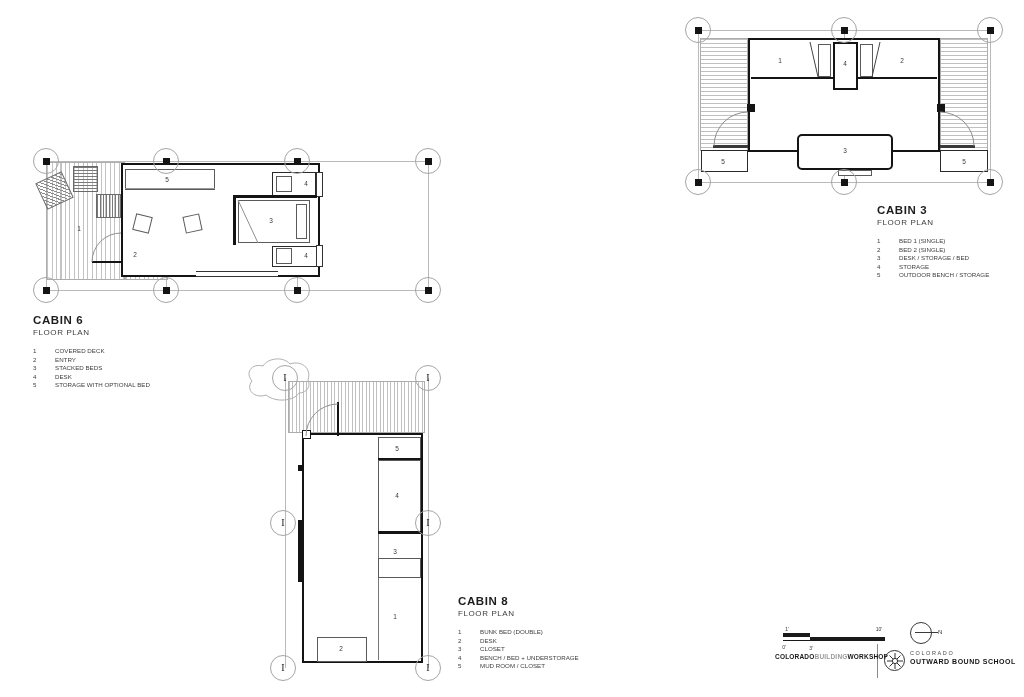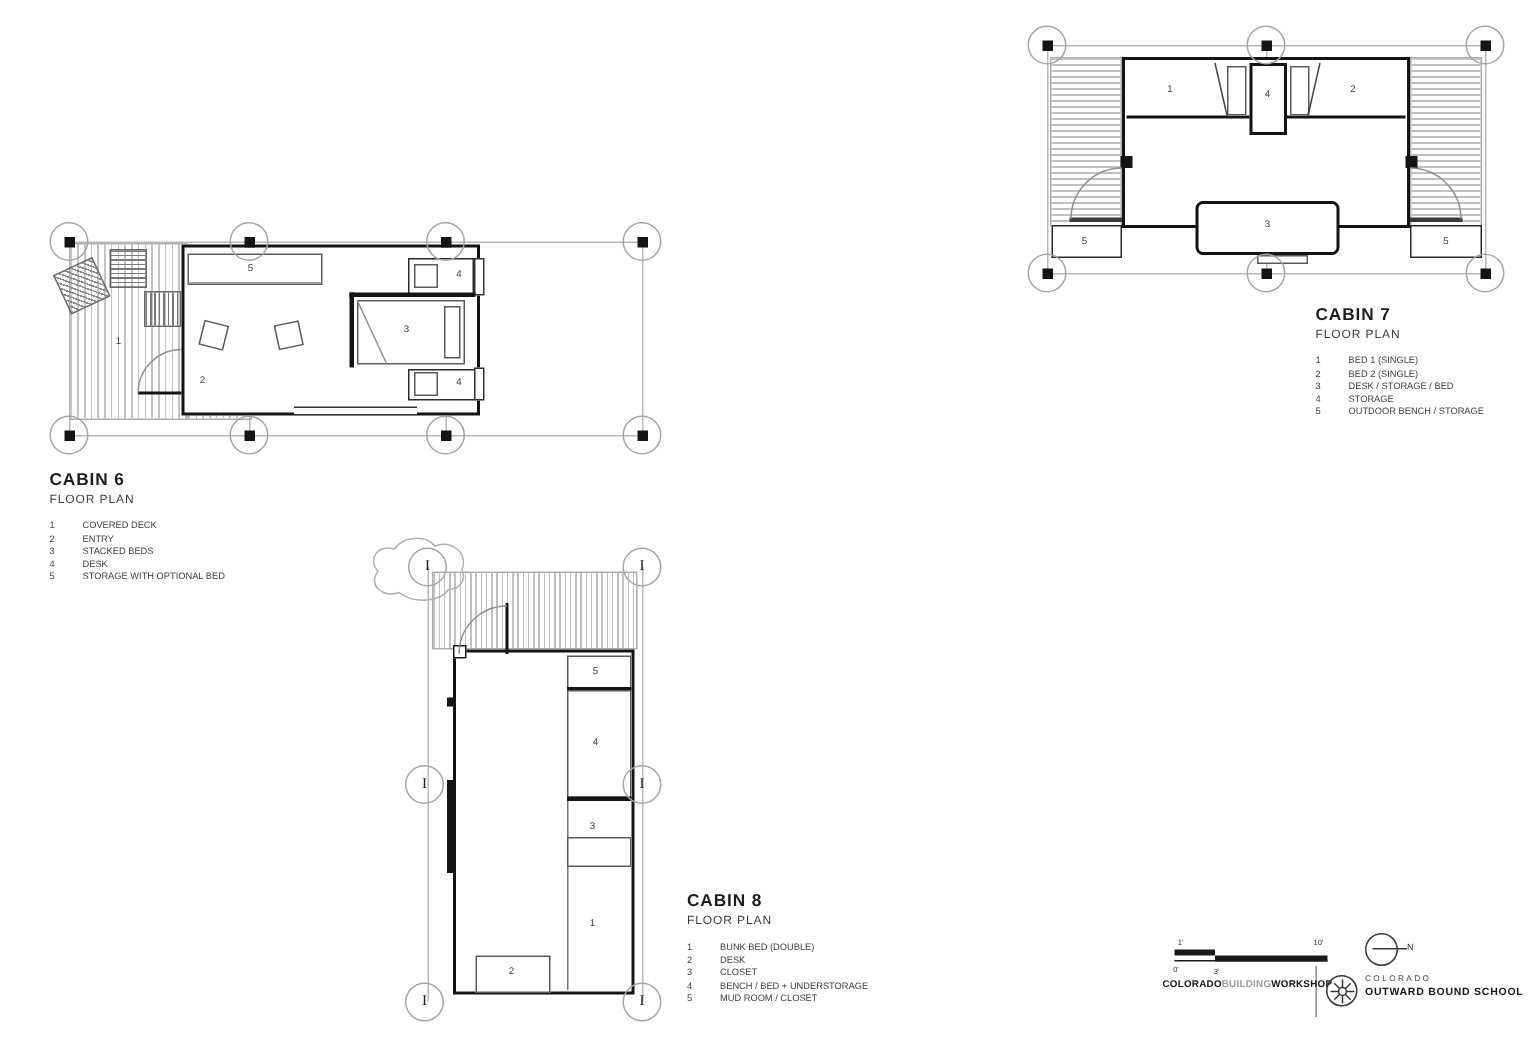--- a/index.html
+++ b/index.html
@@ -196,21 +196,21 @@
         <span class="sq"></span>
       </div>
 
     <span class="rlab" style="left:780px;top:60px;">1</span>
     <span class="rlab" style="left:845px;top:63px;">4</span>
     <span class="rlab" style="left:902px;top:60px;">2</span>
     <span class="rlab" style="left:845px;top:150px;">3</span>
     <span class="rlab" style="left:723px;top:161px;">5</span>
     <span class="rlab" style="left:964px;top:161px;">5</span>
 
-    <div class="ctitle" style="left:877px;top:204px;">CABIN 7</div>
+    <div class="ctitle" style="left:877px;top:204px;">CABIN 3</div>
     <div class="csub" style="left:877px;top:218px;">FLOOR PLAN</div>
     <div class="legend" style="left:877px;top:237px;width:145px;">
       <div class="row">
           <span class="n">1</span>
           <span>BED 1 (SINGLE)</span>
         </div>
       <div class="row">
           <span class="n">2</span>
           <span>BED 2 (SINGLE)</span>
         </div>

